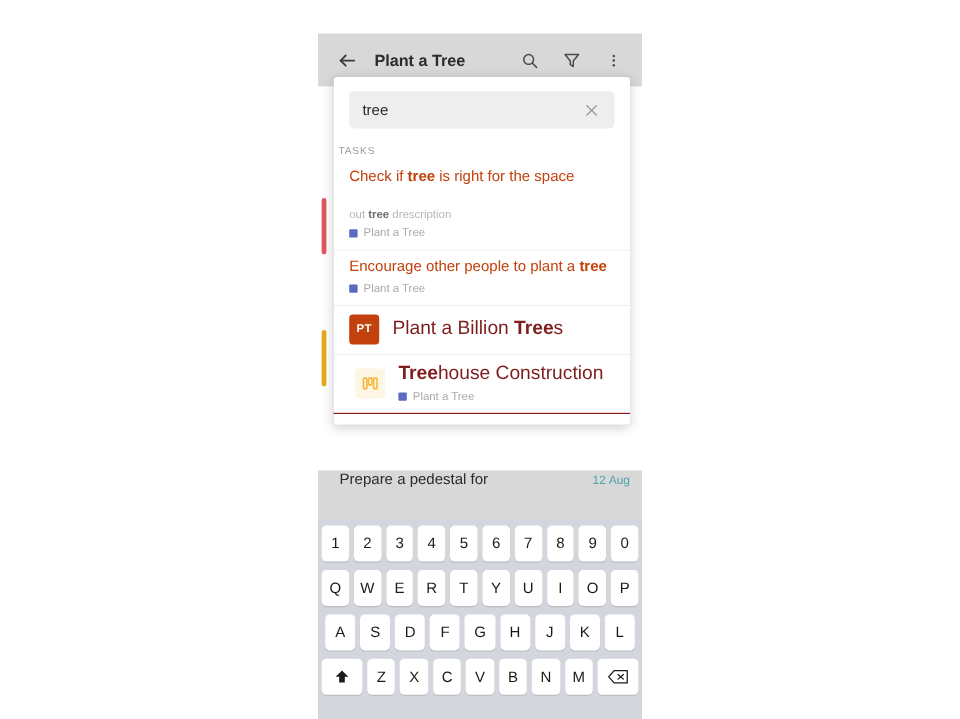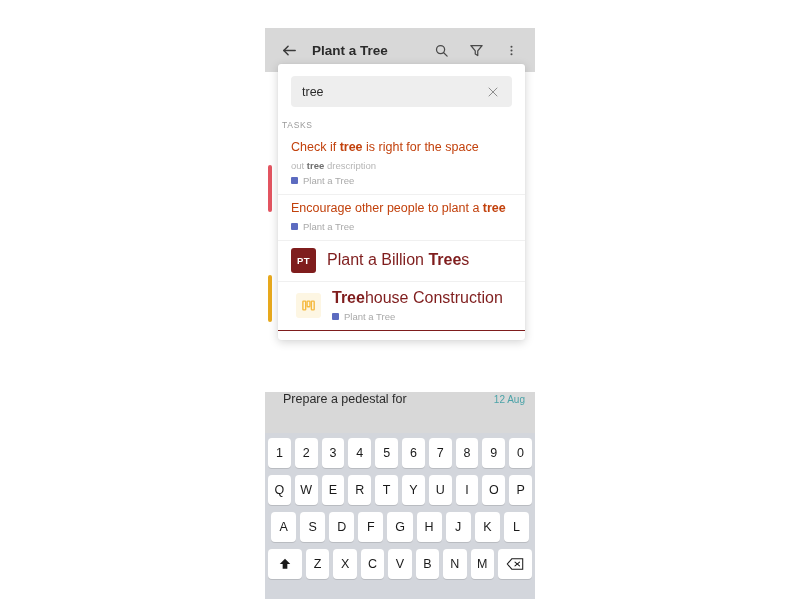--- a/index.html
+++ b/index.html
@@ -142,21 +142,21 @@
   .result-task:last-of-type { border-bottom: none; }
   .rt-title {
     font-size: 12.5px;
     color: #c2410c;
     line-height: 1.35;
   }
   .rt-title b { font-weight: bold; }
   .rt-desc {
     font-size: 9.5px;
     color: #b6b6b6;
-    margin-top: 4px;
+    margin-top: 18px;
   }
   .rt-desc b { color: #6e6e6e; font-weight: bold; }
   .proj-chip {
     display: flex;
     align-items: center;
     gap: 5px;
     margin-top: 4px;
   }
   .proj-sq {
     width: 7px; height: 7px;
@@ -323,21 +323,21 @@
         <span>Encourage other people to plant a </span><b>tree</b><span></span>
       </div>
       <div class="proj-chip">
         <span class="proj-sq" style="background:#5c6bc0"></span>
         <span class="proj-name">Plant a Tree</span>
       </div>
     </div>
 
 
     <div class="result-project">
-      <div class="proj-avatar" style="background:#7f1d1d">PT</div>
+      <div class="proj-avatar" style="background:#c2410c">PT</div>
       <div class="rp-body">
         <div class="rp-title">
           <span>Plant a Billion </span><b>Tree</b><span>s</span>
         </div>
       </div>
     </div>
 
     <div class="result-project">
       <div class="proj-avatar icon-style">
         <svg width="15" height="15" viewBox="0 0 24 24" fill="none" stroke="#f5b93f" stroke-width="2.2" stroke-linecap="round" stroke-linejoin="round">

